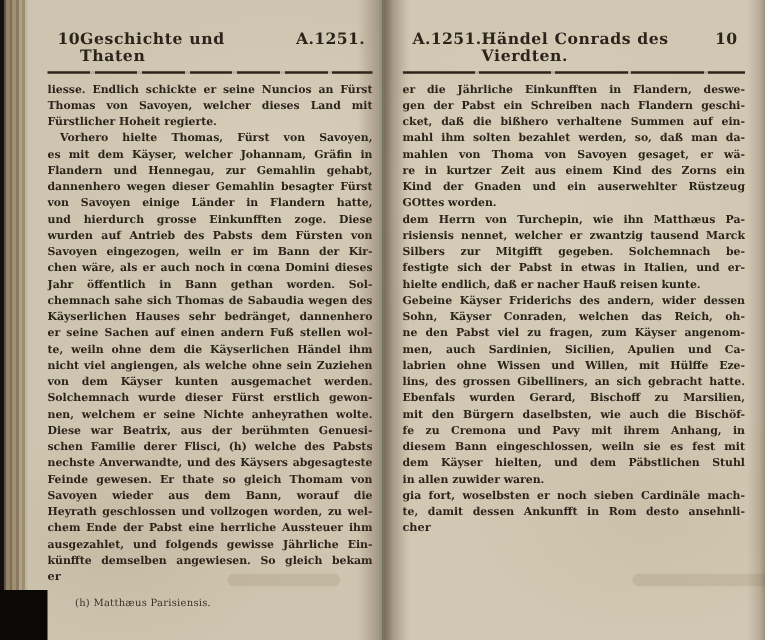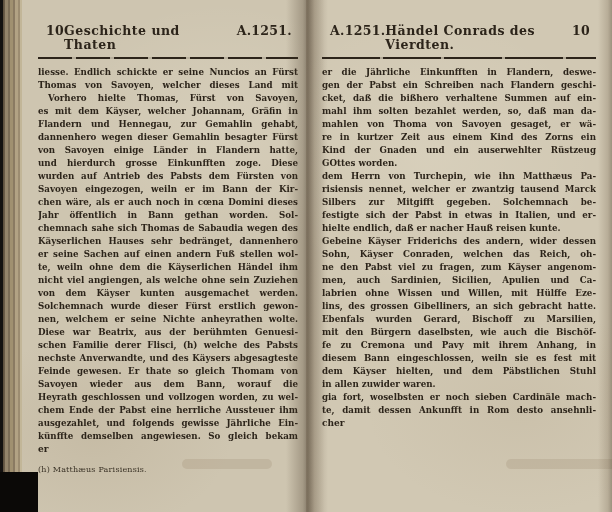--- a/index.html
+++ b/index.html
@@ -83,21 +83,21 @@
     letter-spacing:0px; overflow:hidden;
     text-align:justify; text-align-last:justify;
   }
   .line.p-start { text-indent:10px; }
   .line.p-end { text-align-last:left; }
   .catchword {
     height:13px; line-height:13px; font-size:9px; font-weight:bold;
     text-align:left; padding-right:4px;
   }
   .footnote {
-    margin-top:9px; 
+    margin-top:9px; padding-left:22px;
     font-size:8px; font-weight:normal; letter-spacing:0.2px; color:#3a3226;
   }
   .smudge {
     position:absolute; height:10px; border-radius:5px;
     background:rgba(140,118,88,0.18); pointer-events:none;
   }
   .smudge-left  { left:160px; top:459px; width:90px; }
   .smudge-right { left:200px; top:459px; width:110px; }
 </style>
 </head>
@@ -109,20 +109,21 @@
   <div class="page page-left">
     <div class="header">
       <span>10</span>
       <span class="h-title">Geschichte und Thaten</span>
       <span>A.1251.</span>
     </div>
     <div class="rule"></div>
     <div class="body" id="left-body">
         <div class="line">liesse.  Endlich schickte er seine Nuncios an Fürst</div>
         <div class="line">Thomas von Savoyen, welcher dieses Land mit</div>
+        <div class="line p-end">Fürstlicher Hoheit regierte.</div>
         <div class="line p-start">Vorhero hielte Thomas, Fürst von Savoyen,</div>
         <div class="line">es mit dem Käyser, welcher Johannam, Gräfin in</div>
         <div class="line">Flandern und Hennegau, zur Gemahlin gehabt,</div>
         <div class="line">dannenhero wegen dieser Gemahlin besagter Fürst</div>
         <div class="line">von Savoyen einige Länder in Flandern hatte,</div>
         <div class="line">und hierdurch grosse Einkunfften zoge.   Diese</div>
         <div class="line">wurden auf Antrieb des Pabsts dem Fürsten von</div>
         <div class="line">Savoyen eingezogen, weiln er im Bann der Kir-</div>
         <div class="line">chen wäre, als er auch noch in cœna Domini dieses</div>
         <div class="line">Jahr öffentlich in Bann gethan worden.   Sol-</div>

